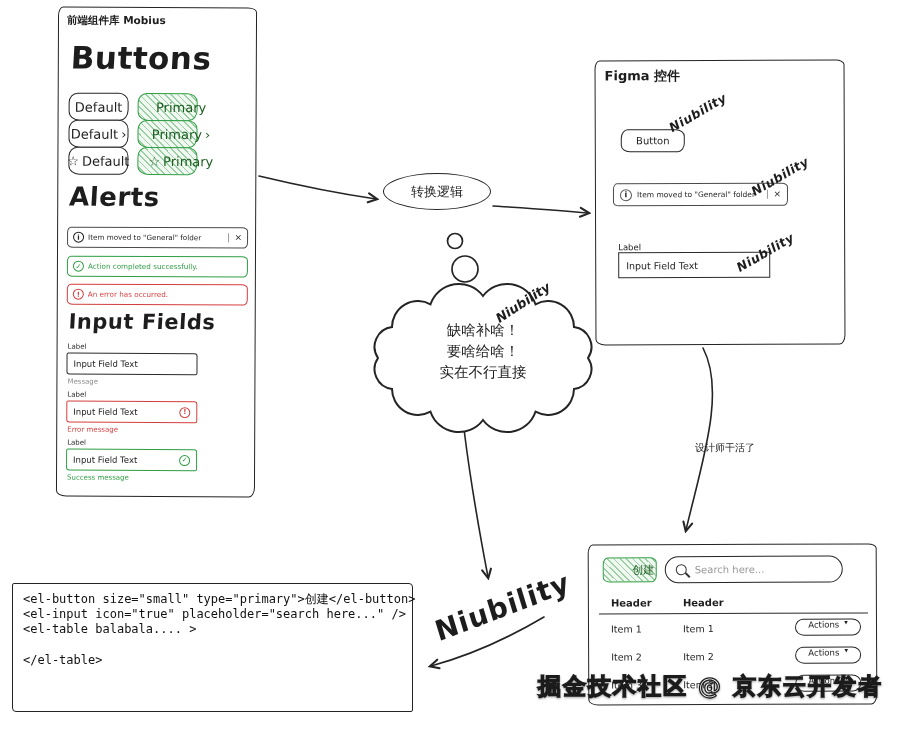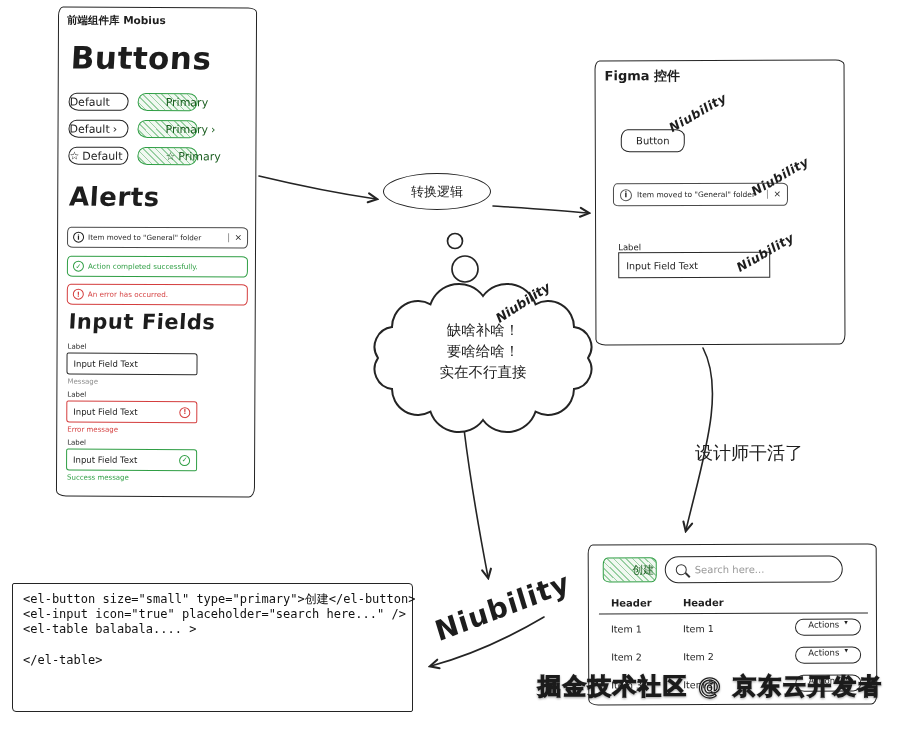--- a/index.html
+++ b/index.html
@@ -7,22 +7,22 @@
   .canvas{position:relative;width:919px;height:731px;background:#fff;overflow:hidden;
           font-family:"DejaVu Sans",sans-serif;color:#1d1d1d;}
   .abs{position:absolute;}
   .panel{position:absolute;border:1.6px solid #242424;background:#fff;
          border-radius:5px 9px 6px 10px / 9px 5px 10px 6px;z-index:2;}
   .overlay{position:absolute;left:0;top:0;z-index:6;pointer-events:none;}
   .arrow{fill:none;stroke:#242424;stroke-width:1.6px;stroke-linecap:round;}
   .heading{position:absolute;font-weight:700;letter-spacing:.5px;transform:skewX(-3deg);}
   .tiny-title{position:absolute;font-size:10.5px;font-weight:600;}
   
-  .mock-btn{position:absolute;width:60px;height:18px;display:flex;align-items:center;justify-content:flex-start;
-            gap:3px;font-size:11px;border:1.3px solid #242424;background:#fff;
+  .mock-btn{position:absolute;width:60px;height:28px;display:flex;align-items:center;justify-content:center;
+            gap:3px;font-size:13px;border:1.3px solid #242424;background:#fff;
             border-radius:9px 10px 9px 11px / 10px 9px 11px 9px;}
   .hatch{background-image:repeating-linear-gradient(45deg,rgba(47,158,68,.45) 0 1.2px,transparent 1.2px 4.5px);
          background-color:#f1f8f1;padding-left:27px;}
   .mock-btn.primary{border-color:#2f9e44;color:#1b5e20;}
   
   .mock-alert{position:absolute;left:9px;width:181px;height:21px;display:flex;align-items:center;gap:4px;
               padding:0 5px;font-size:7.2px;background:#fff;border:1.4px solid #4a4a4a;
               border-radius:4px 6px 4px 6px / 6px 4px 6px 4px;}
   .mock-alert .circle{width:11px;height:11px;min-width:11px;border:1.1px solid currentColor;border-radius:50%;
               display:flex;align-items:center;justify-content:center;font-size:7px;font-weight:700;}
@@ -53,21 +53,21 @@
   .figma-input{position:absolute;left:22px;top:191px;width:152px;height:26px;border:1.4px solid #2b2b2b;
              background:#fff;display:flex;align-items:center;padding:0 7px;font-size:9.5px;}
   .nb{position:absolute;font-size:12.5px;font-weight:700;font-style:italic;letter-spacing:.5px;
       transform:rotate(-30deg);white-space:nowrap;}
   
   .cloud-text{position:absolute;left:398px;top:320px;width:170px;text-align:center;font-size:14.5px;
               line-height:21px;z-index:7;}
   .cloud-text .gap{margin-top:0;}
   .cloud-anno{position:absolute;left:492px;top:295px;font-size:13px;font-weight:700;font-style:italic;
               transform:rotate(-33deg);z-index:7;}
-  .designer-note{position:absolute;left:695px;top:441px;font-size:18px;z-index:7;font-family:Liberation Serif, serif;}
+  .designer-note{position:absolute;left:695px;top:441px;font-size:10px;z-index:7;font-family:Liberation Serif, serif;}
   .niubility-big{position:absolute;left:436px;top:616px;font-size:28px;font-weight:800;letter-spacing:1px;
               transform:rotate(-21deg) skewX(-4deg);transform-origin:0 50%;z-index:7;}
   
   .code-panel{position:absolute;left:12px;top:583px;width:401px;height:129px;border:1.6px solid #242424;
               background:#fff;padding:8px 10px;font-family:"DejaVu Sans Mono",monospace;font-size:12px;
               color:#111;z-index:2;border-radius:2px 4px 2px 4px;}
   .code-line{white-space:pre;min-height:15.2px;line-height:15.2px;}
   
   .console-title{position:absolute;left:595px;top:521px;font-size:13px;font-weight:600;z-index:2;margin-top:44px;}
   .create-btn{position:absolute;left:14px;top:12px;width:54px;height:25px;display:flex;align-items:center;

